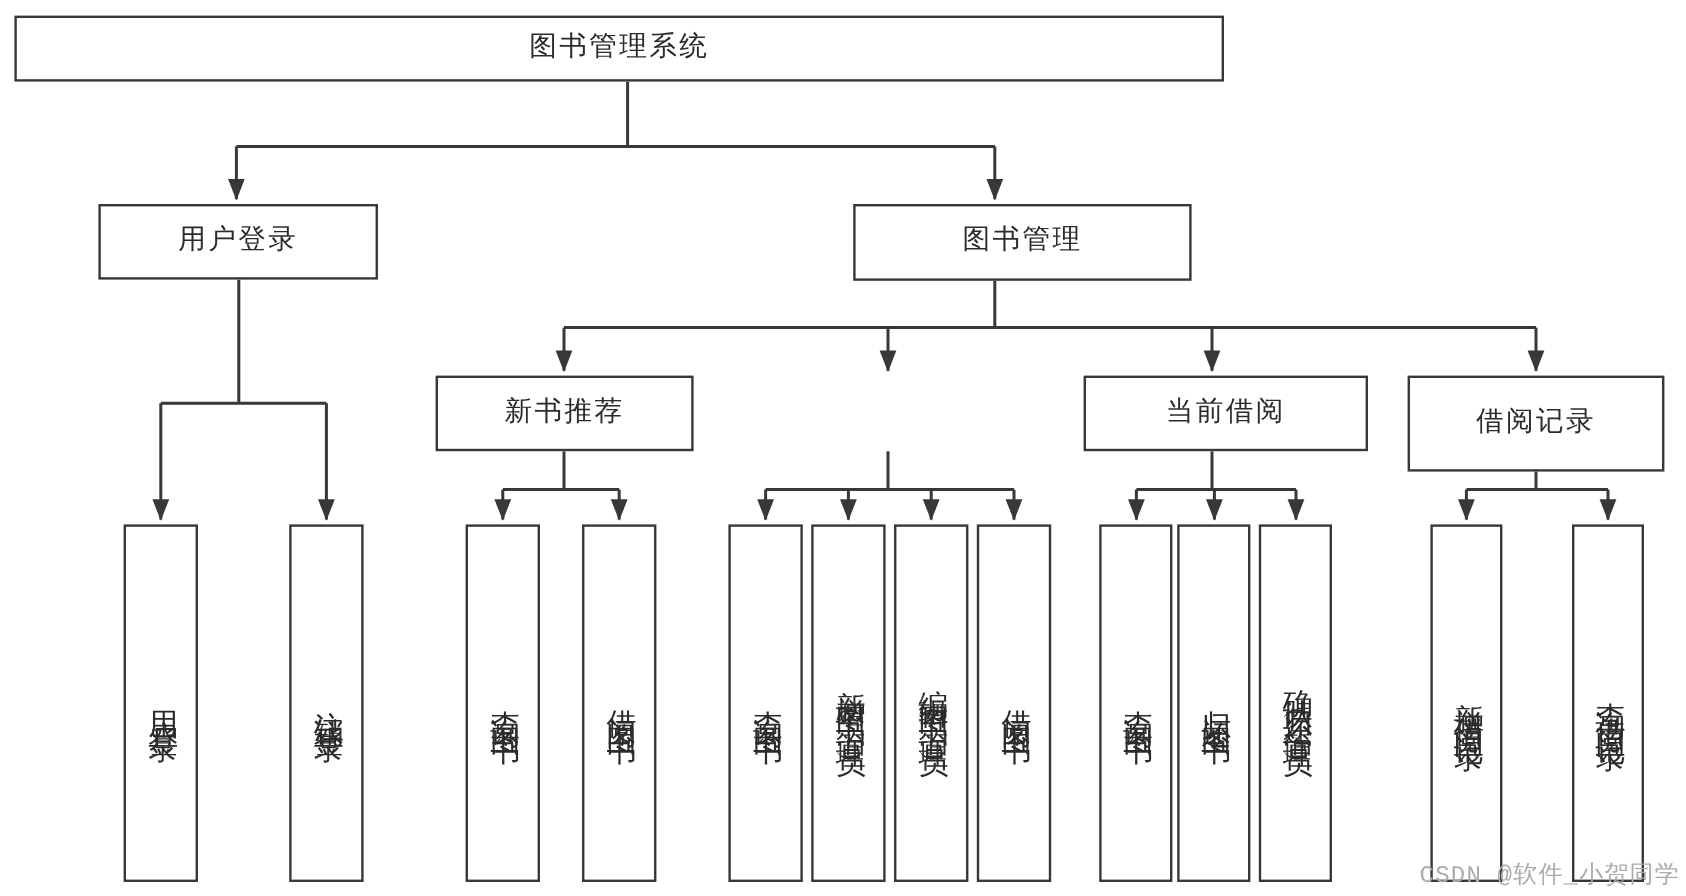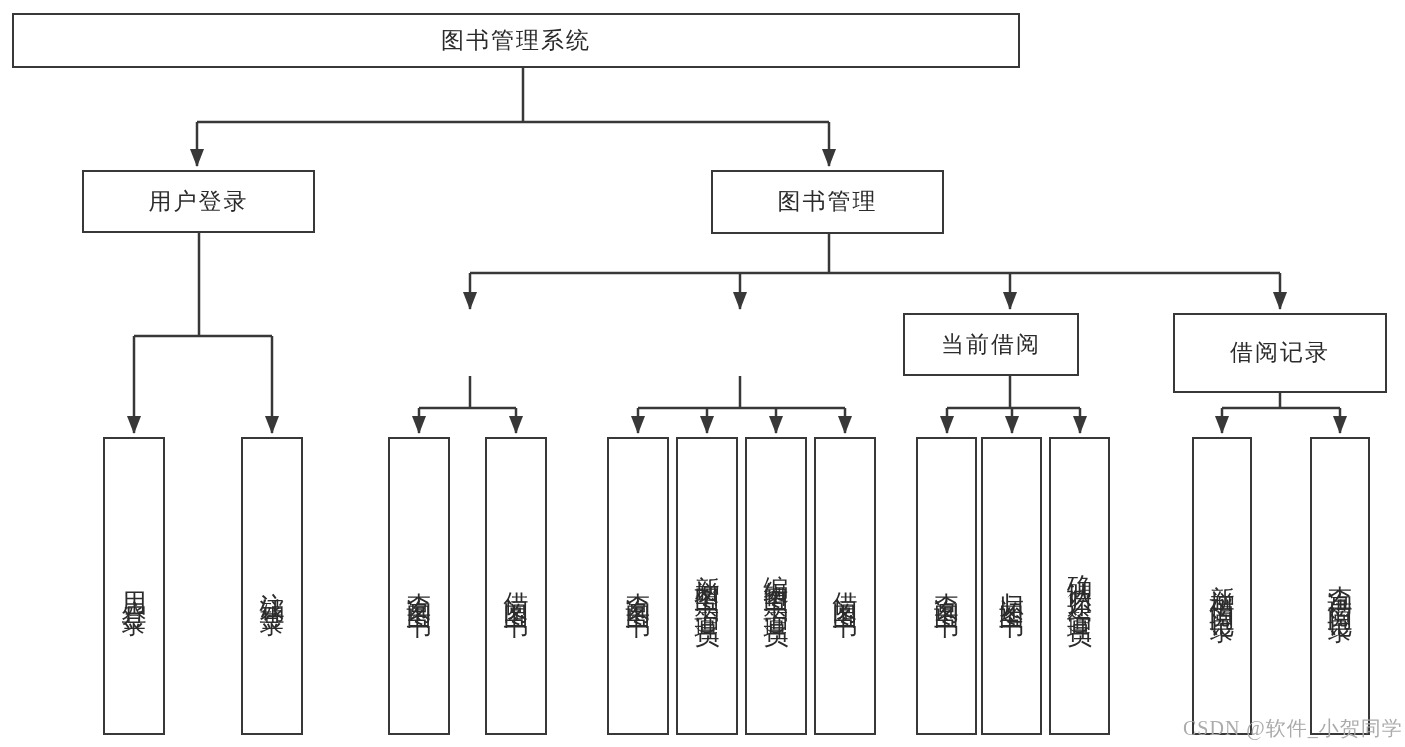--- a/index.html
+++ b/index.html
@@ -8,21 +8,21 @@
     --text:#2b2b2b;
     --background:#ffffff;
     --watermark:#ababab;
   }
   html,body{margin:0;padding:0;background:var(--background);}
   #stage{
     position:relative;
     width:1405px;height:747px;
     background:var(--background);
     overflow:hidden;
-    font-family:Liberation Serif, serif;
+    font-family:Liberation Mono, monospace;
     color:var(--text);
   }
   #connectors{position:absolute;left:0;top:0;width:1405px;height:747px;}
   #connectors path,#connectors line{
     stroke:var(--line);stroke-width:2.5;fill:none;
   }
   #connectors marker path{fill:var(--line);stroke:none;}
   .node{
     position:absolute;
     box-sizing:border-box;
@@ -109,23 +109,24 @@
     <g>
       <path d="M1280 376 V408 M1222 408 H1340"></path>
       <line x1="1222" y1="408" x2="1222" y2="433" marker-end="url(#arrow)"></line>
       <line x1="1340" y1="408" x2="1340" y2="433" marker-end="url(#arrow)"></line>
     </g>
   </svg>
 
   <div class="node h" style="left:12px;top:13px;width:1008px;height:55px">图书管理系统</div>
 
   <div class="node h" style="left:82px;top:170px;width:233px;height:63px">用户登录</div>
-  <div class="node h" style="left:711px;top:170px;width:233px;height:64px">图书管理</div>
+  <div class="node h" style="left:711px;top:170px;width:282px;height:64px">图书管理</div>
 
-  <div class="node h" style="left:903px;top:313px;width:176px;height:63px">当前借阅</div>
+  <div class="node h" style="left:363px;top:313px;width:215px;height:63px">新书推荐</div>
+  <div class="node h" style="left:903px;top:313px;width:237px;height:63px">当前借阅</div>
   <div class="node h" style="left:1173px;top:313px;width:214px;height:80px">借阅记录</div>
 
   <div class="node v" style="left:103px;top:437px;width:62px;height:298px">用户登录</div>
   <div class="node v" style="left:241px;top:437px;width:62px;height:298px">注销登录</div>
 
   <div class="node v" style="left:388px;top:437px;width:62px;height:298px">查询图书</div>
   <div class="node v" style="left:485px;top:437px;width:62px;height:298px">借阅图书</div>
 
   <div class="node v" style="left:607px;top:437px;width:62px;height:298px">查询图书</div>
   <div class="node v" style="left:676px;top:437px;width:62px;height:298px">新增图书（管理员）</div>

